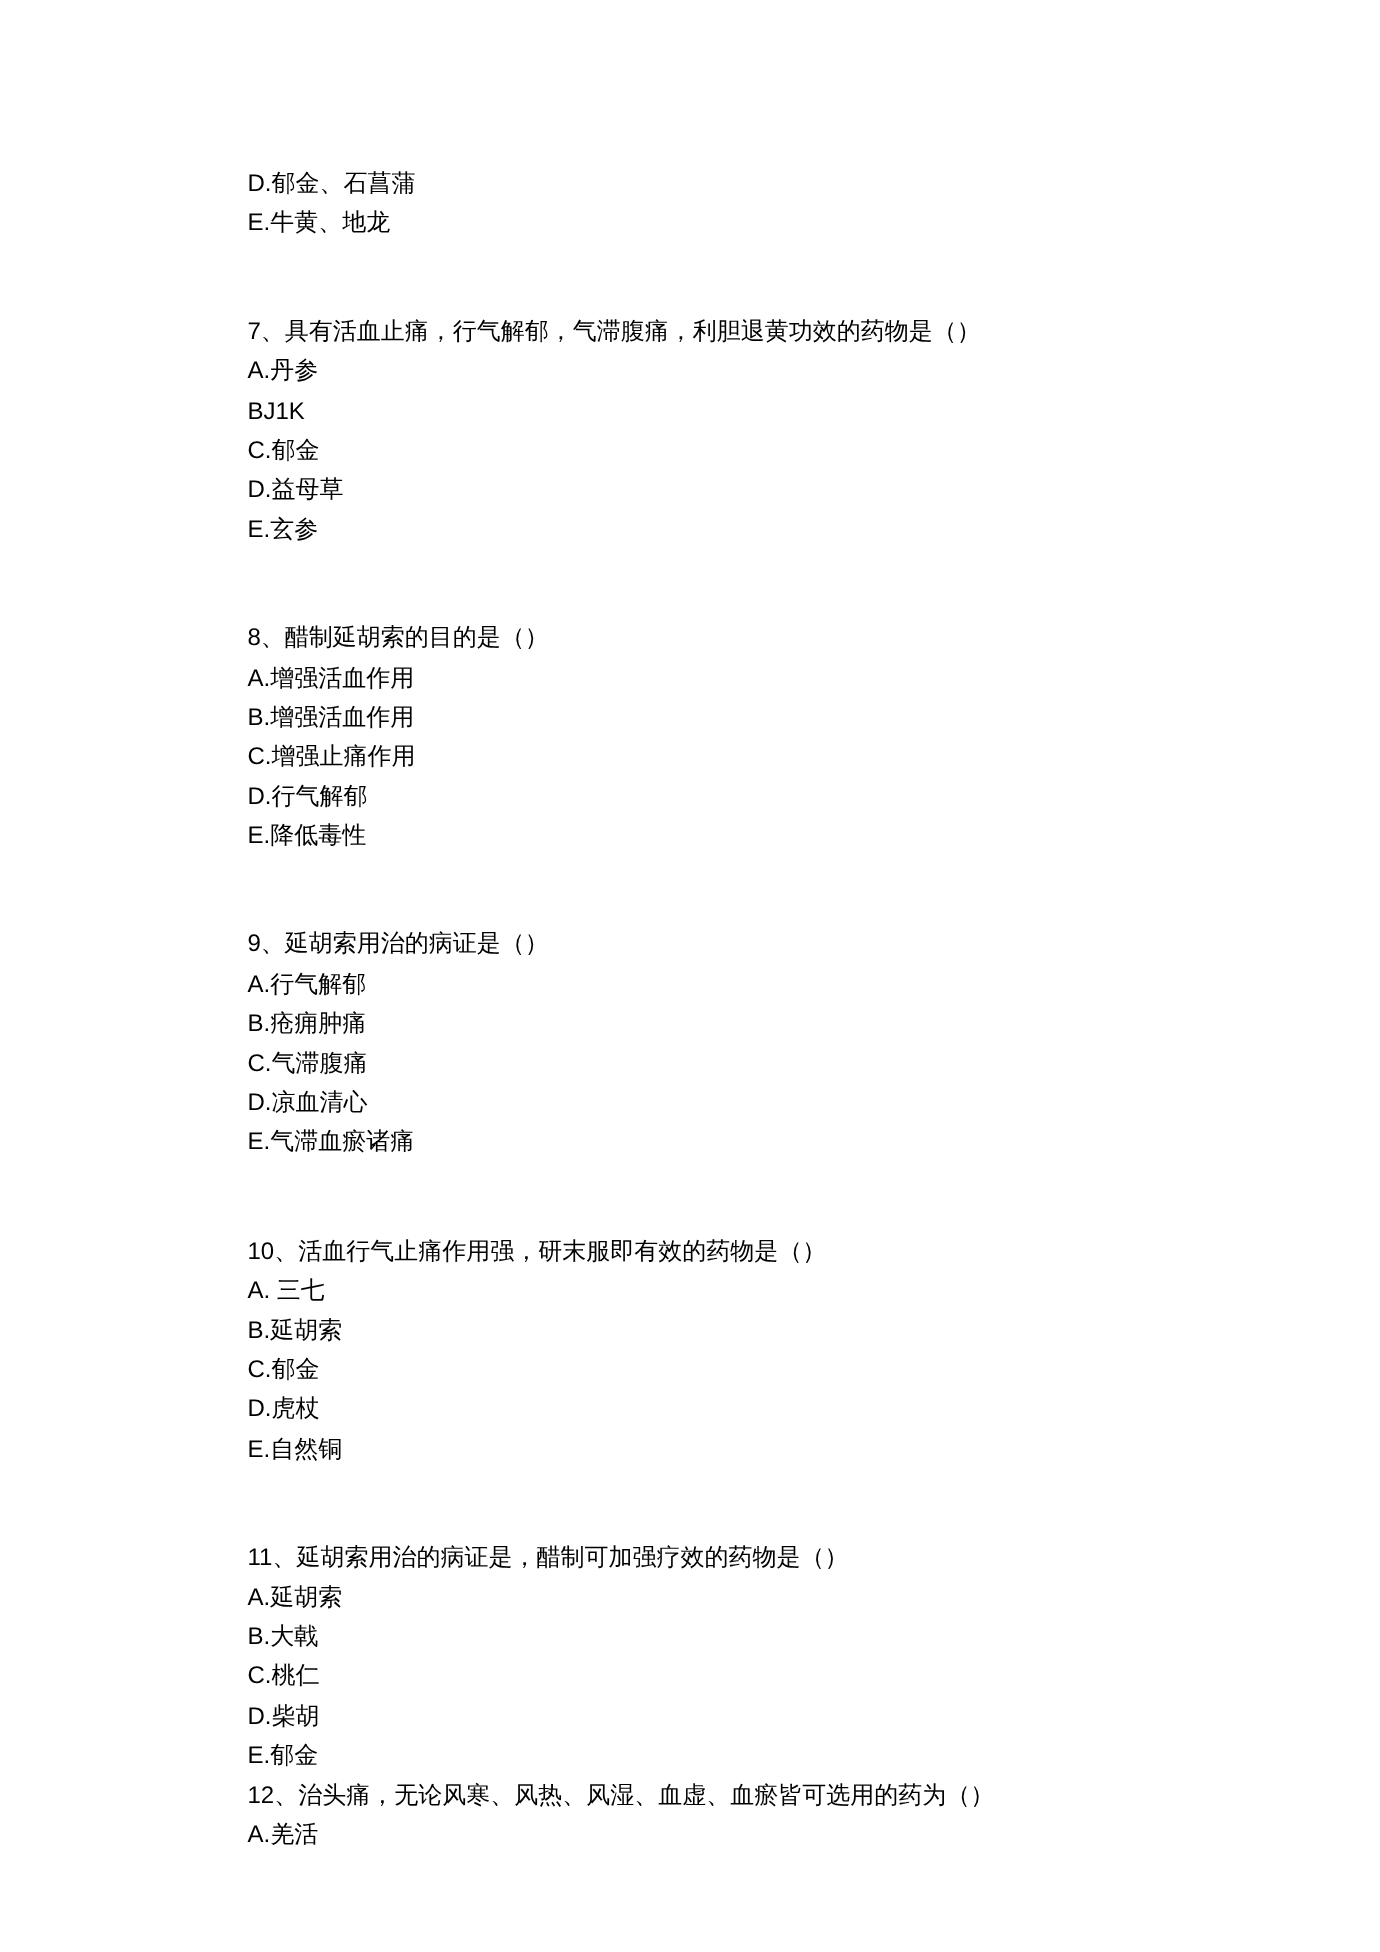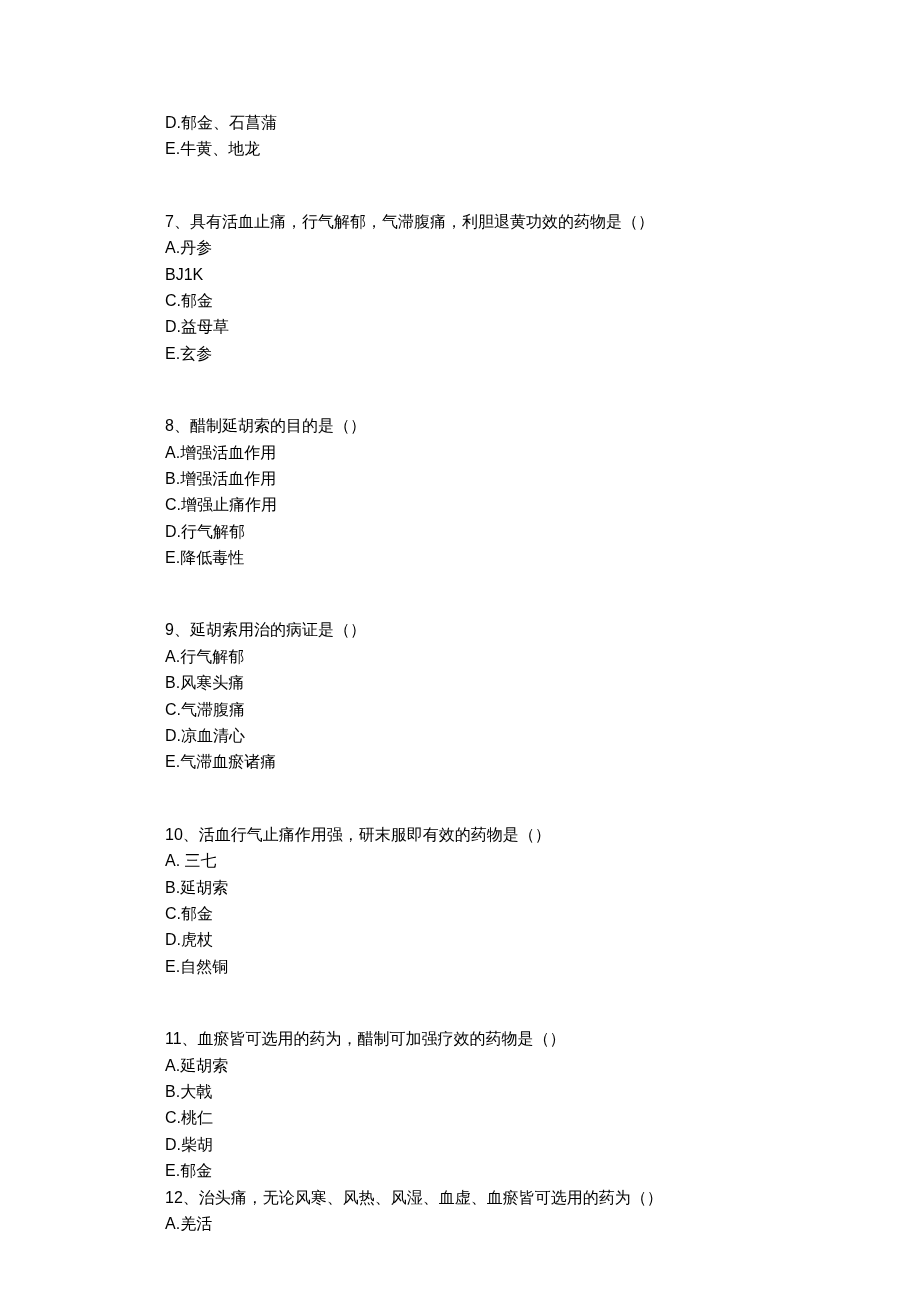--- a/index.html
+++ b/index.html
@@ -48,36 +48,36 @@
 <div class="line"><span class="option-letter">A.</span><span>增强活血作用</span></div>
 <div class="line"><span class="option-letter">B.</span><span>增强活血作用</span></div>
 <div class="line"><span class="option-letter">C.</span><span>增强止痛作用</span></div>
 <div class="line"><span class="option-letter">D.</span><span>行气解郁</span></div>
 <div class="line"><span class="option-letter">E.</span><span>降低毒性</span></div>
 
 <div class="spacer"></div>
 
 <div class="line"><span class="question-num">9、</span><span>延胡索用治的病证是（）</span></div>
 <div class="line"><span class="option-letter">A.</span><span>行气解郁</span></div>
-<div class="line"><span class="option-letter">B.</span><span>风寒头痛</span></div>
+<div class="line"><span class="option-letter">B.</span><span>疮痈肿痛</span></div>
 <div class="line"><span class="option-letter">C.</span><span>气滞腹痛</span></div>
 <div class="line"><span class="option-letter">D.</span><span>凉血清心</span></div>
 <div class="line"><span class="option-letter">E.</span><span>气滞血瘀诸痛</span></div>
 
 <div class="spacer"></div>
 
 <div class="line"><span class="question-num">10、</span><span>活血行气止痛作用强，研末服即有效的药物是（）</span></div>
 <div class="line"><span class="option-letter">A. </span><span>三七</span></div>
 <div class="line"><span class="option-letter">B.</span><span>延胡索</span></div>
 <div class="line"><span class="option-letter">C.</span><span>郁金</span></div>
 <div class="line"><span class="option-letter">D.</span><span>虎杖</span></div>
 <div class="line"><span class="option-letter">E.</span><span>自然铜</span></div>
 
 <div class="spacer"></div>
 
-<div class="line"><span class="question-num">11、</span><span>血瘀皆可选用的药为，醋制可加强疗效的药物是（）</span></div>
+<div class="line"><span class="question-num">11、</span><span>延胡索用治的病证是，醋制可加强疗效的药物是（）</span></div>
 <div class="line"><span class="option-letter">A.</span><span>延胡索</span></div>
 <div class="line"><span class="option-letter">B.</span><span>大戟</span></div>
 <div class="line"><span class="option-letter">C.</span><span>桃仁</span></div>
 <div class="line"><span class="option-letter">D.</span><span>柴胡</span></div>
 <div class="line"><span class="option-letter">E.</span><span>郁金</span></div>
 <div class="line"><span class="question-num">12、</span><span>治头痛，无论风寒、风热、风湿、血虚、血瘀皆可选用的药为（）</span></div>
 <div class="line"><span class="option-letter">A.</span><span>羌活</span></div>
 
 </body></html>

